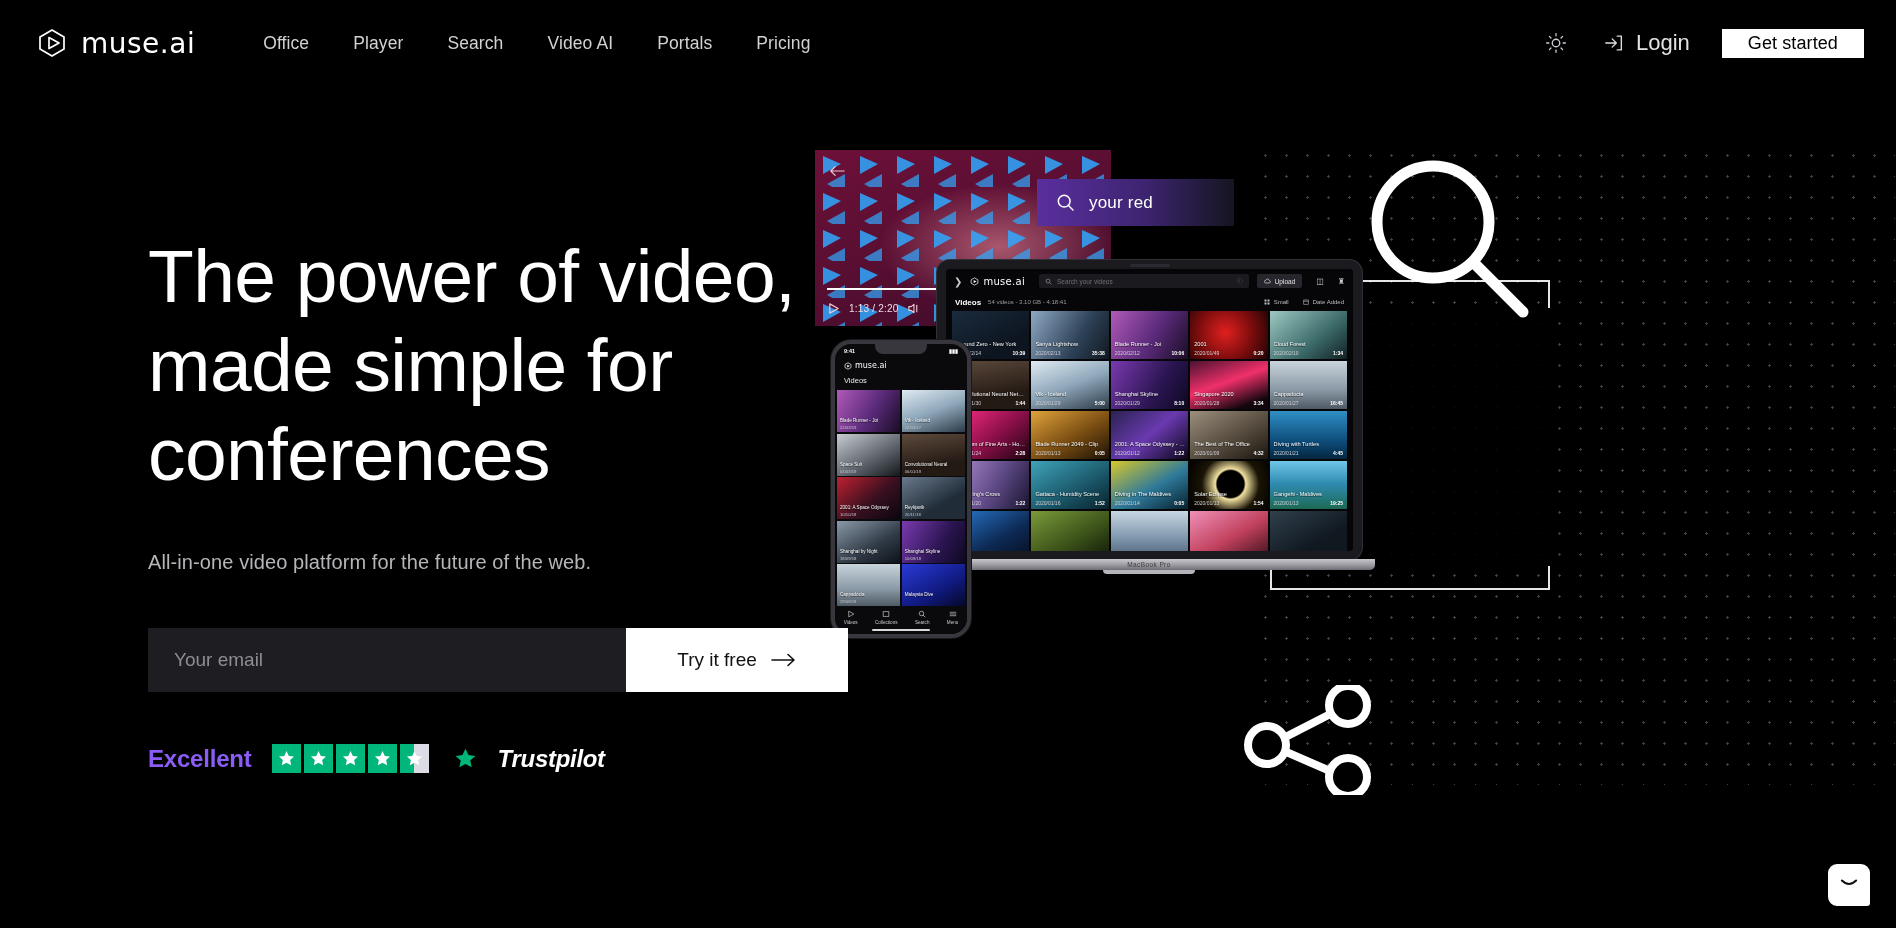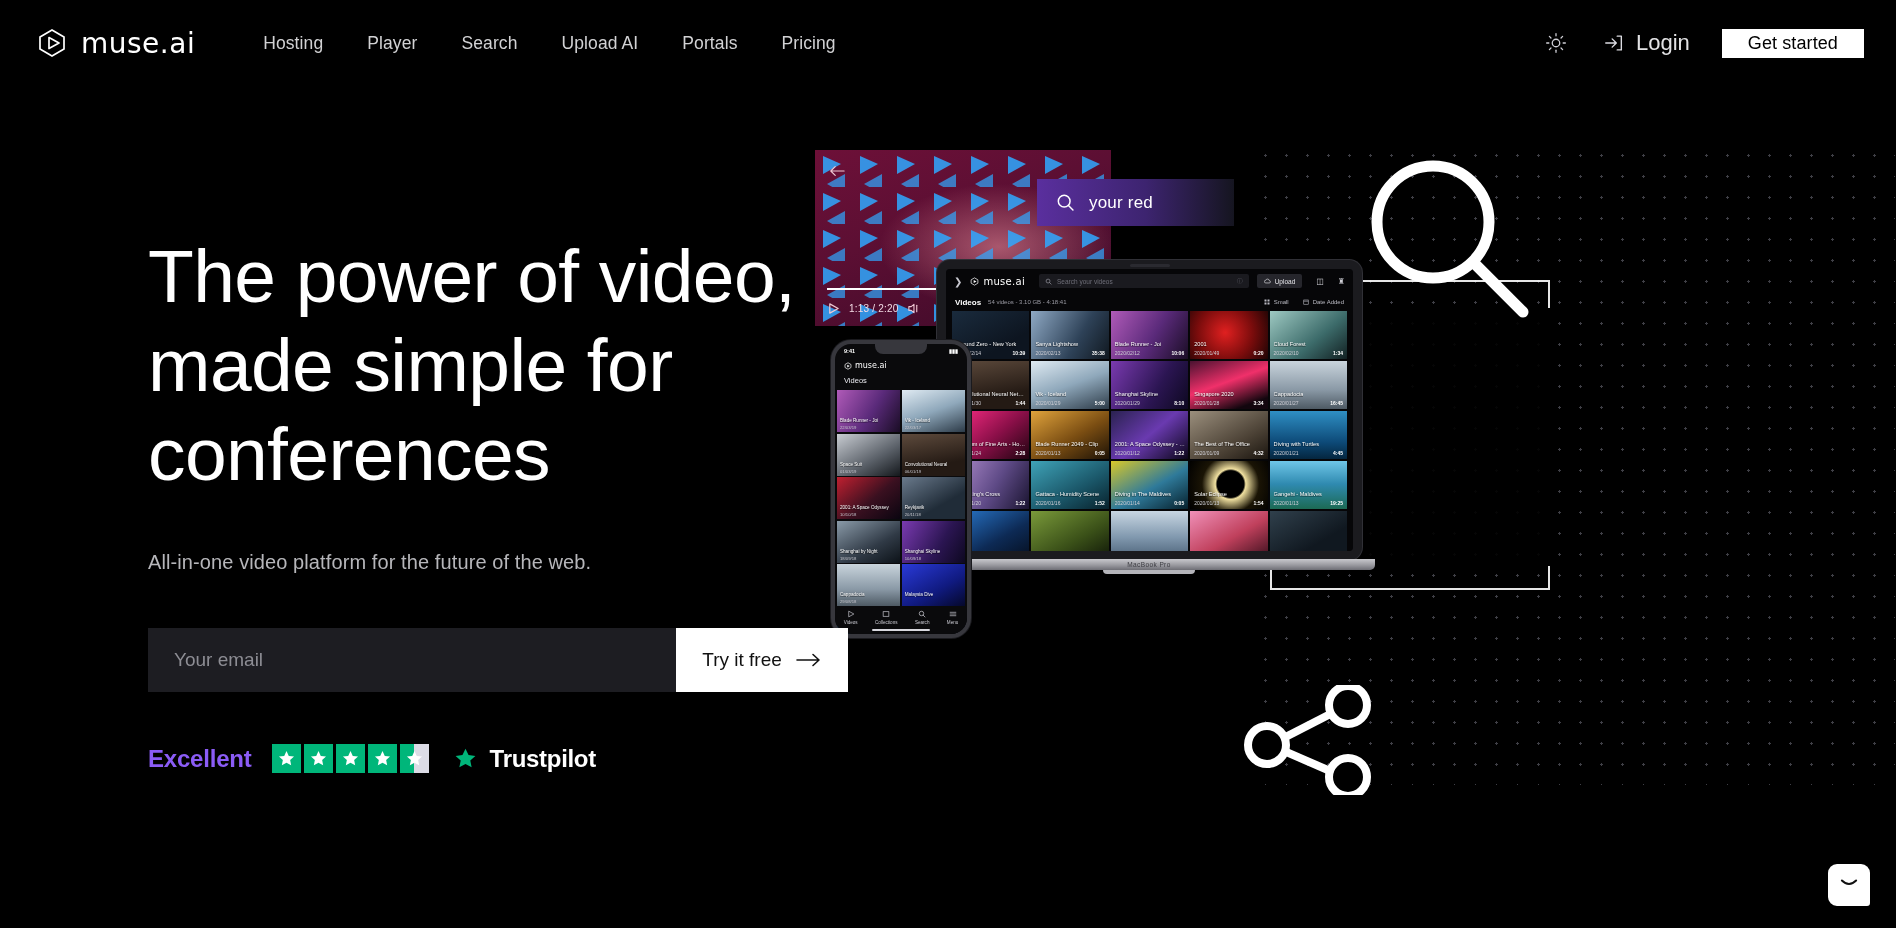--- a/index.html
+++ b/index.html
@@ -53,40 +53,40 @@
     color:#b6b6ba; font-size:20px; margin-top:52px; letter-spacing:0.1px;
   }
   .signup-row { display:flex; margin-top:54px; width:700px; height:64px; }
   .email-input {
     flex:1; background:#1d1d22; border:none; outline:none;
     color:#fff; font-size:19px; padding:0 26px;
     font-family:"Liberation Sans", sans-serif;
   }
   .email-input::placeholder { color:#8d8d94; }
   .try-btn {
-    width:172px; background:#fff; color:#111; border:none; cursor:pointer;
+    width:222px; background:#fff; color:#111; border:none; cursor:pointer;
     font-size:19px; display:flex; align-items:center; justify-content:center; gap:14px;
     font-family:"Liberation Sans", sans-serif;
   }
   .arrow-r { display:block; }
 
   
   .trust { display:flex; align-items:center; gap:14px; margin-top:52px; }
   .trust-word { color:#8b5cf6; font-size:24px; font-weight:700; letter-spacing:-0.2px; }
   .stars { display:flex; gap:3px; margin-left:6px; }
   .star-box {
     width:29px; height:29px; background:#00b67a; position:relative;
     display:flex; align-items:center; justify-content:center;
   }
   .star-box.half { background:#dcdce6; }
   .star-box.half .halffill {
     position:absolute; left:0; top:0; width:50%; height:100%; background:#00b67a;
   }
   .star-glyph { position:relative; z-index:2; }
-  .tp-logo { display:flex; align-items:center; gap:12px; margin-left:10px; }
+  .tp-logo { display:flex; align-items:center; gap:20px; margin-left:10px;font-style:italic; }
   .tp-name { color:#fff; font-size:24px; font-weight:600; letter-spacing:-0.3px; }
 
   
   .hero-right { position:absolute; left:965px; top:105px; width:931px; height:730px; z-index:10; }
 
   .dotgrid {
     position:absolute; left:290px; top:40px; width:640px; height:640px;
     background-image:radial-gradient(#4a4a52 1.1px, transparent 1.2px);
     background-size:21px 21px; opacity:.85;
   }
@@ -250,24 +250,24 @@
   <nav class="navbar">
     <div class="brand">
       <svg class="brand-mark" viewBox="0 0 32 32">
         <polygon points="16,3 28,10 28,22 16,29 4,22 4,10" fill="none" stroke="#fff" stroke-width="1.7"></polygon>
         <polygon points="13,10.5 23,16 13,21.5" fill="none" stroke="#fff" stroke-width="1.7" stroke-linejoin="round"></polygon>
       </svg>
       <span class="brand-text">muse.ai</span>
     </div>
 
     <div class="nav-links">
-      <a class="nav-link">Hosting</a>
+      <a class="nav-link">Office</a>
       <a class="nav-link">Player</a>
       <a class="nav-link">Search</a>
-      <a class="nav-link">Upload AI</a>
+      <a class="nav-link">Video AI</a>
       <a class="nav-link">Portals</a>
       <a class="nav-link">Pricing</a>
     </div>
 
     <div class="nav-right">
       <div class="icon-btn">
         <svg width="22" height="22" viewBox="0 0 24 24">
           <circle cx="12" cy="12" r="4.1" fill="none" stroke="#cfcfd6" stroke-width="1.4"></circle>
           <g stroke="#cfcfd6" stroke-width="1.4" stroke-linecap="round">
             <line x1="12" y1="1.8" x2="12" y2="4.2"></line>

